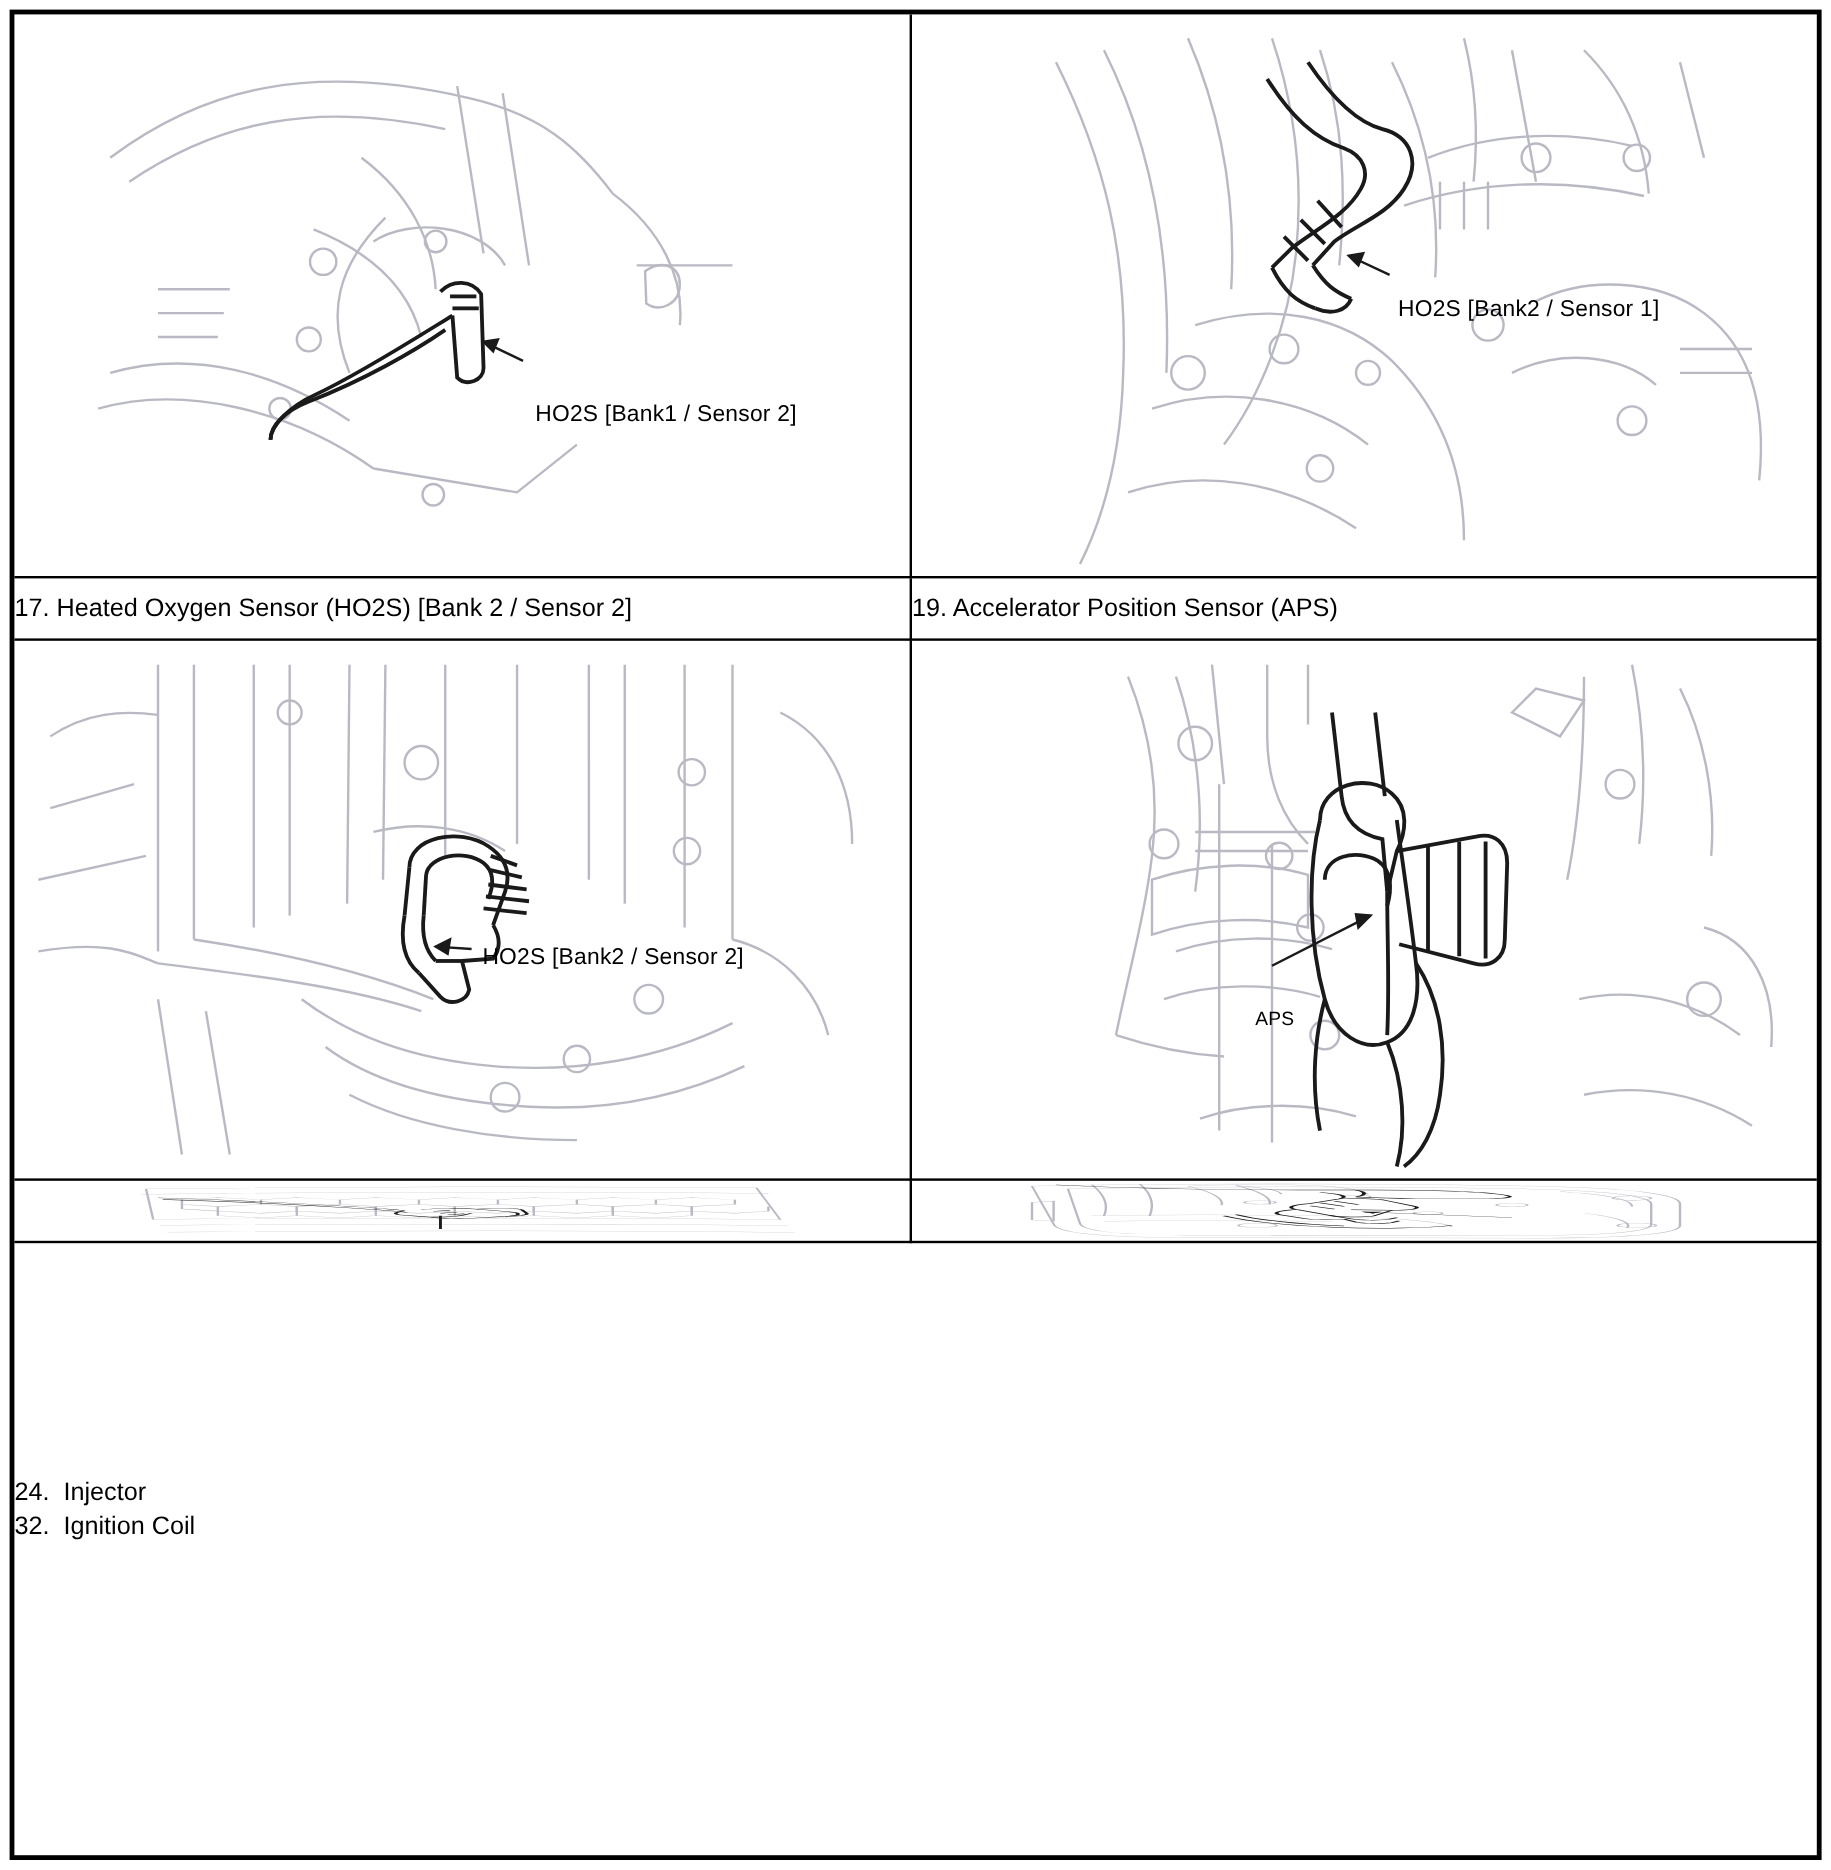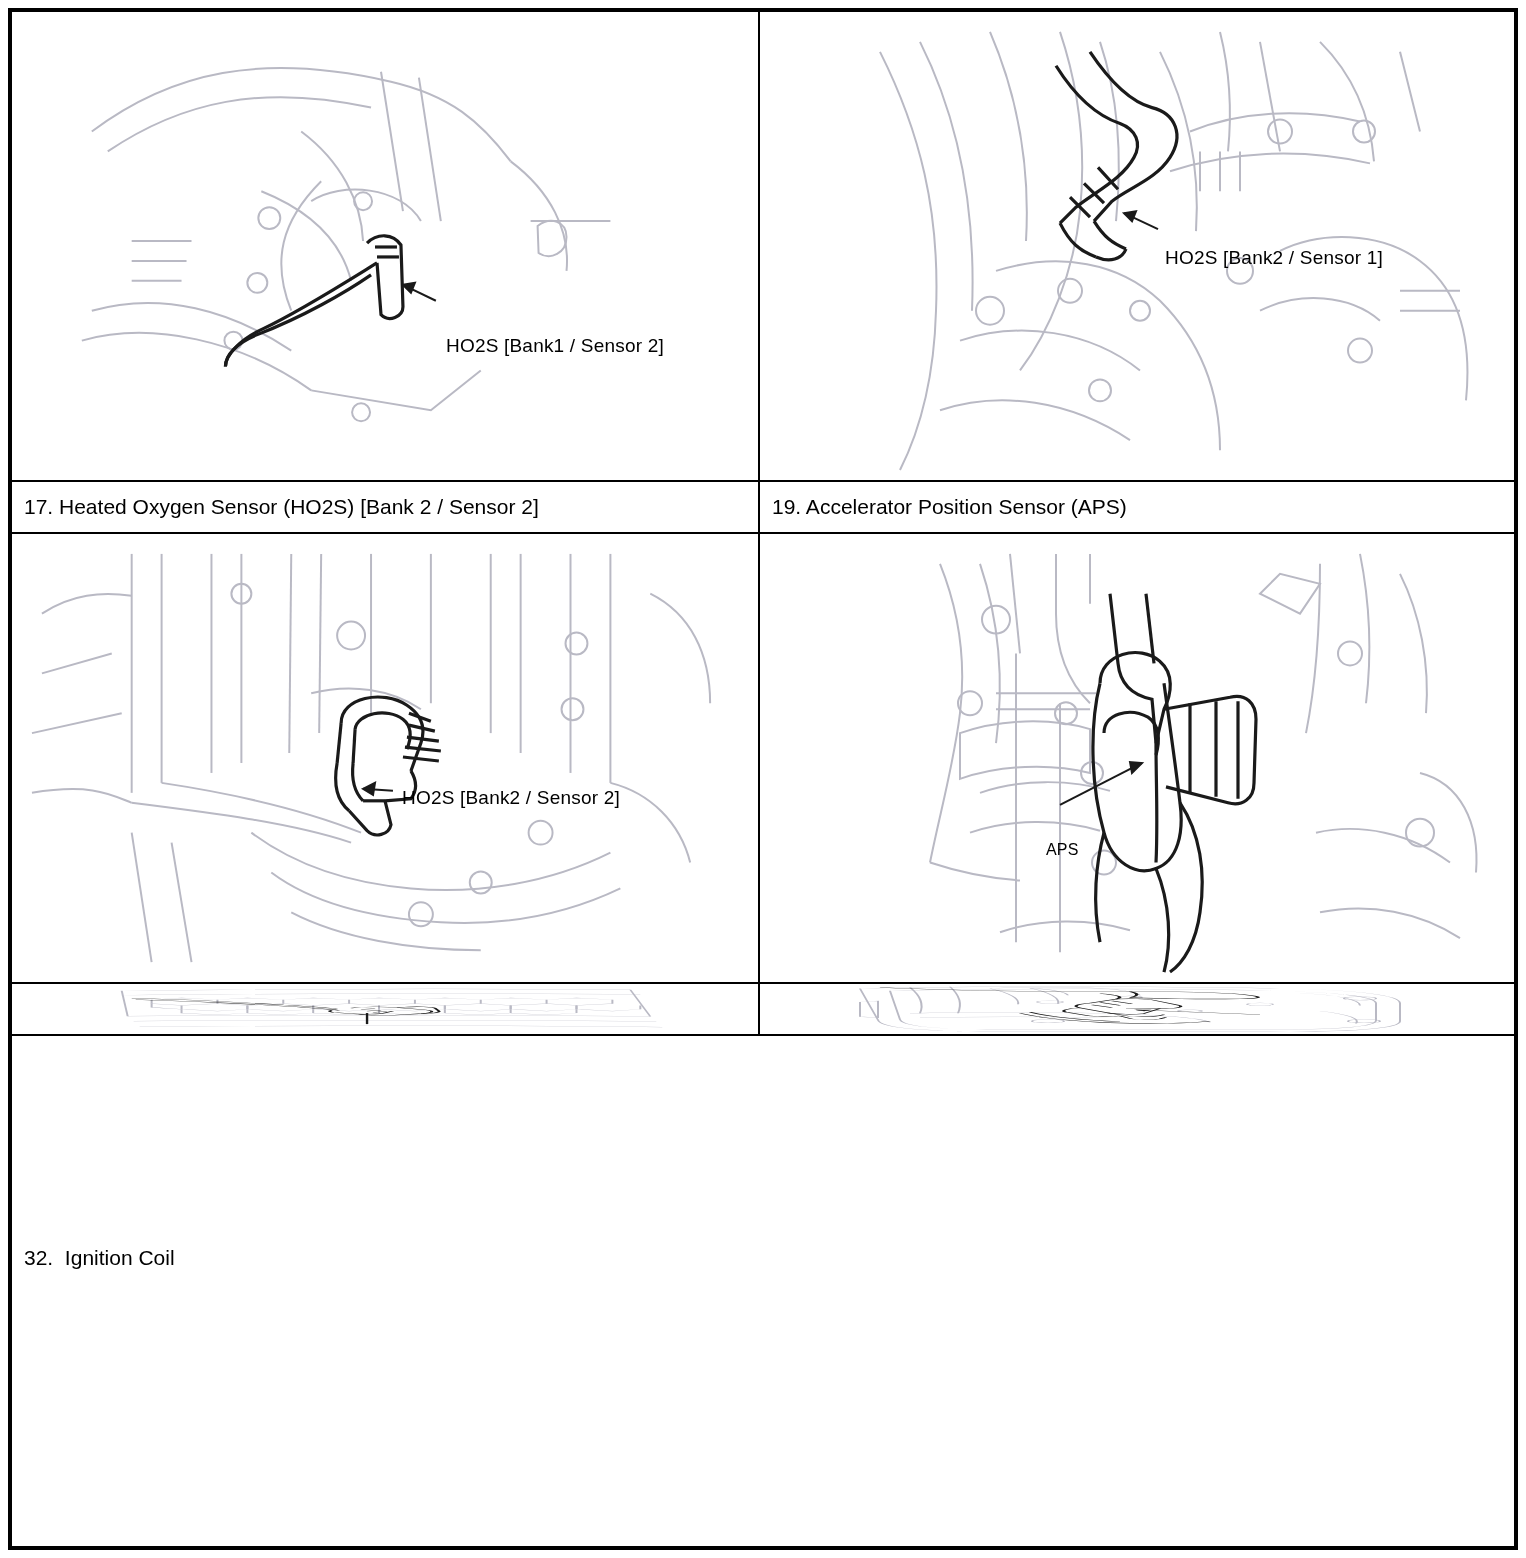--- a/index.html
+++ b/index.html
@@ -44,21 +44,21 @@
     border-bottom: 2px solid #000;
     position: relative;
     overflow: hidden;
   }
   .cell.last-col { border-right: none; }
   .caption {
     box-sizing: border-box;
     display: flex;
     flex-direction: column;
     justify-content: center;
-    padding-left: 12px;
+    padding-left: 0;
     font-size: 21px;
     line-height: 1.35;
     border-right: 2px solid #000;
     border-bottom: 2px solid #000;
   }
   .caption.last-col { border-right: none; }
   .caption.last-row { border-bottom: none; }
   .caption span { display: block; white-space: pre; }
   .img-area {
     position: absolute;
@@ -388,17 +388,18 @@
           <g fill="#1a1a1a" stroke="#1a1a1a" stroke-width="2">
             <path d="M500 272 L376 230" fill="none"></path>
             <polygon points="376,230 390,230 384,240"></polygon>
           </g>
         </svg>
       </div>
       <div class="lbl small" style="left:510px; top:262px;">FTPS</div>
     </div>
 
     <div class="caption last-col last-row">
+      <span>24.  Injector</span>
       <span>32.  Ignition Coil</span>
     </div>
 
   </div>
 </div>
 
 </body></html>

